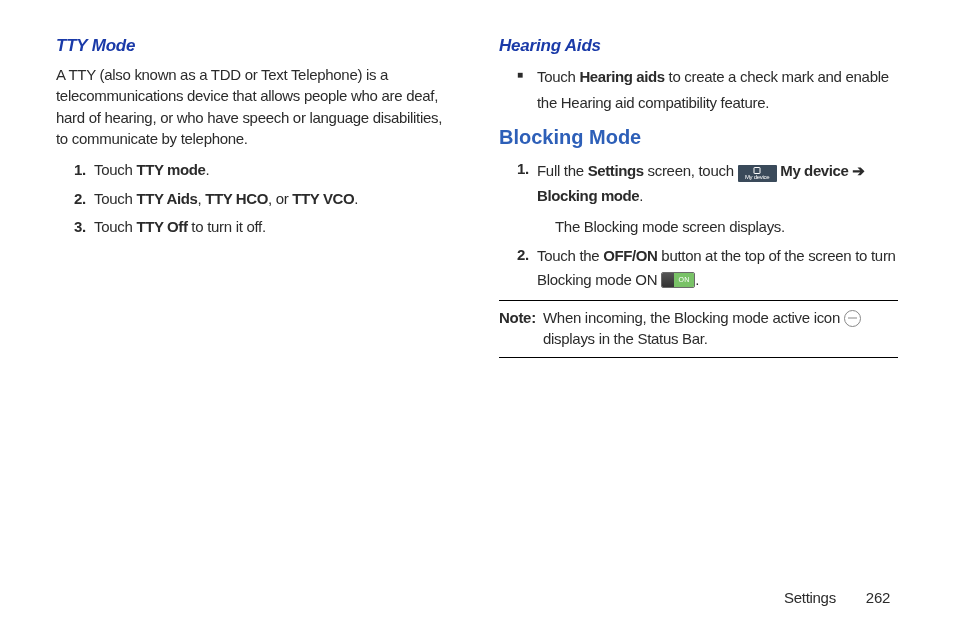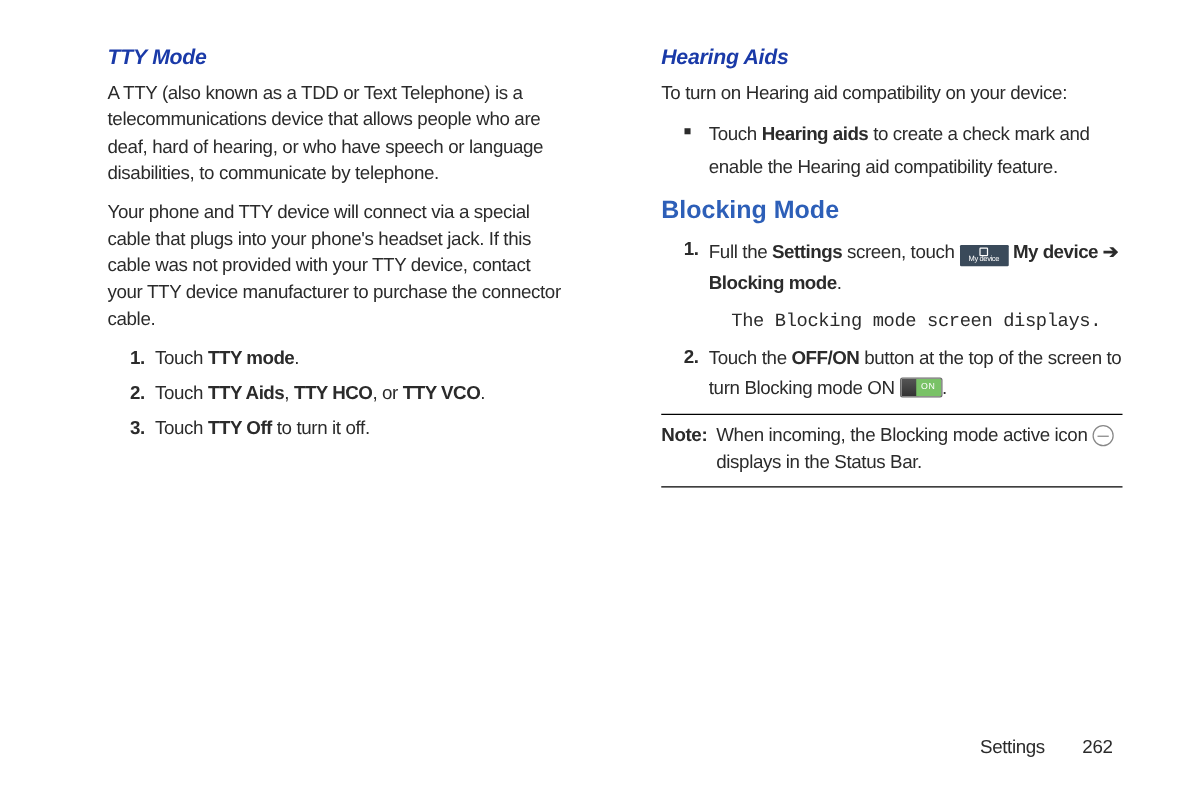--- a/index.html
+++ b/index.html
@@ -8,21 +8,21 @@
       height: 636px;
       background: #fff;
       font-family: Arial, Helvetica, sans-serif;
       font-size: 15px;
       color: #2b2b2b;
       padding: 34px 56px 20px 56px;
       position: relative;
       line-height: 1.42;
     }
     .cols { display: flex; gap: 44px; }
-    .col { width: 50%; margin-left: 30px; }
+    .col { width: 50%; }
     .h3 {
       color: #1a3aa8;
       font-style: italic;
       font-weight: bold;
       font-size: 17px;
       margin-bottom: 6px;
       letter-spacing: -0.2px;
     }
     .h2 {
       color: #2d5fb8;
@@ -51,21 +51,21 @@
       flex: 0 0 30px;
       padding-left: 18px;
       font-size: 10px;
       padding-top: 4px;
     }
     .ul-item .body { flex: 1; padding-left: 8px; line-height: 1.7; }
     .subline {
       padding-left: 56px;
       margin-bottom: 7px;
       letter-spacing: -0.3px;
-      font-family: Liberation Mono, monospace;
+      font-family: Liberation Sans, sans-serif;
     }
     .note-sep { border-top: 1px solid #000; margin-top: 8px; }
     .note {
       padding-top: 6px;
       font-family: Helvetica, Arial, sans-serif;
       letter-spacing: -0.3px;
       display: flex;
     }
     .note .label { font-weight: bold; flex: 0 0 44px; }
     .note .body { flex: 1; }
@@ -143,21 +143,20 @@
     .arrow { font-weight: bold; }
     b { font-weight: bold; letter-spacing: -0.4px; }
   </style>
 </head>
 <body>
 
 <div class="cols">
   <div class="col">
     <div class="h3">TTY Mode</div>
     <div class="para">A TTY (also known as a TDD or Text Telephone) is a telecommunications device that allows people who are deaf, hard of hearing, or who have speech or language disabilities, to communicate by telephone.</div>
-    <div class="para">Your phone and TTY device will connect via a special cable that plugs into your phone's headset jack. If this cable was not provided with your TTY device, contact your TTY device manufacturer to purchase the connector cable.</div>
 
     <div class="ol-item">
       <div class="num">1.</div>
       <div class="body">
         <span>Touch </span><b>TTY mode</b><span>.</span>
       </div>
     </div>
 
     <div class="ol-item">
       <div class="num">2.</div>
@@ -169,21 +168,20 @@
     <div class="ol-item">
       <div class="num">3.</div>
       <div class="body">
         <span>Touch </span><b>TTY Off</b><span> to turn it off.</span>
       </div>
     </div>
   </div>
 
   <div class="col">
     <div class="h3">Hearing Aids</div>
-    <div class="para">To turn on Hearing aid compatibility on your device:</div>
     <div class="ul-item">
       <div class="bullet">■</div>
       <div class="body">
         <span>Touch </span><b>Hearing aids</b><span> to create a check mark and enable the Hearing aid compatibility feature.</span>
       </div>
     </div>
 
     <div class="h2">Blocking Mode</div>
 
     <div class="ol-item">

